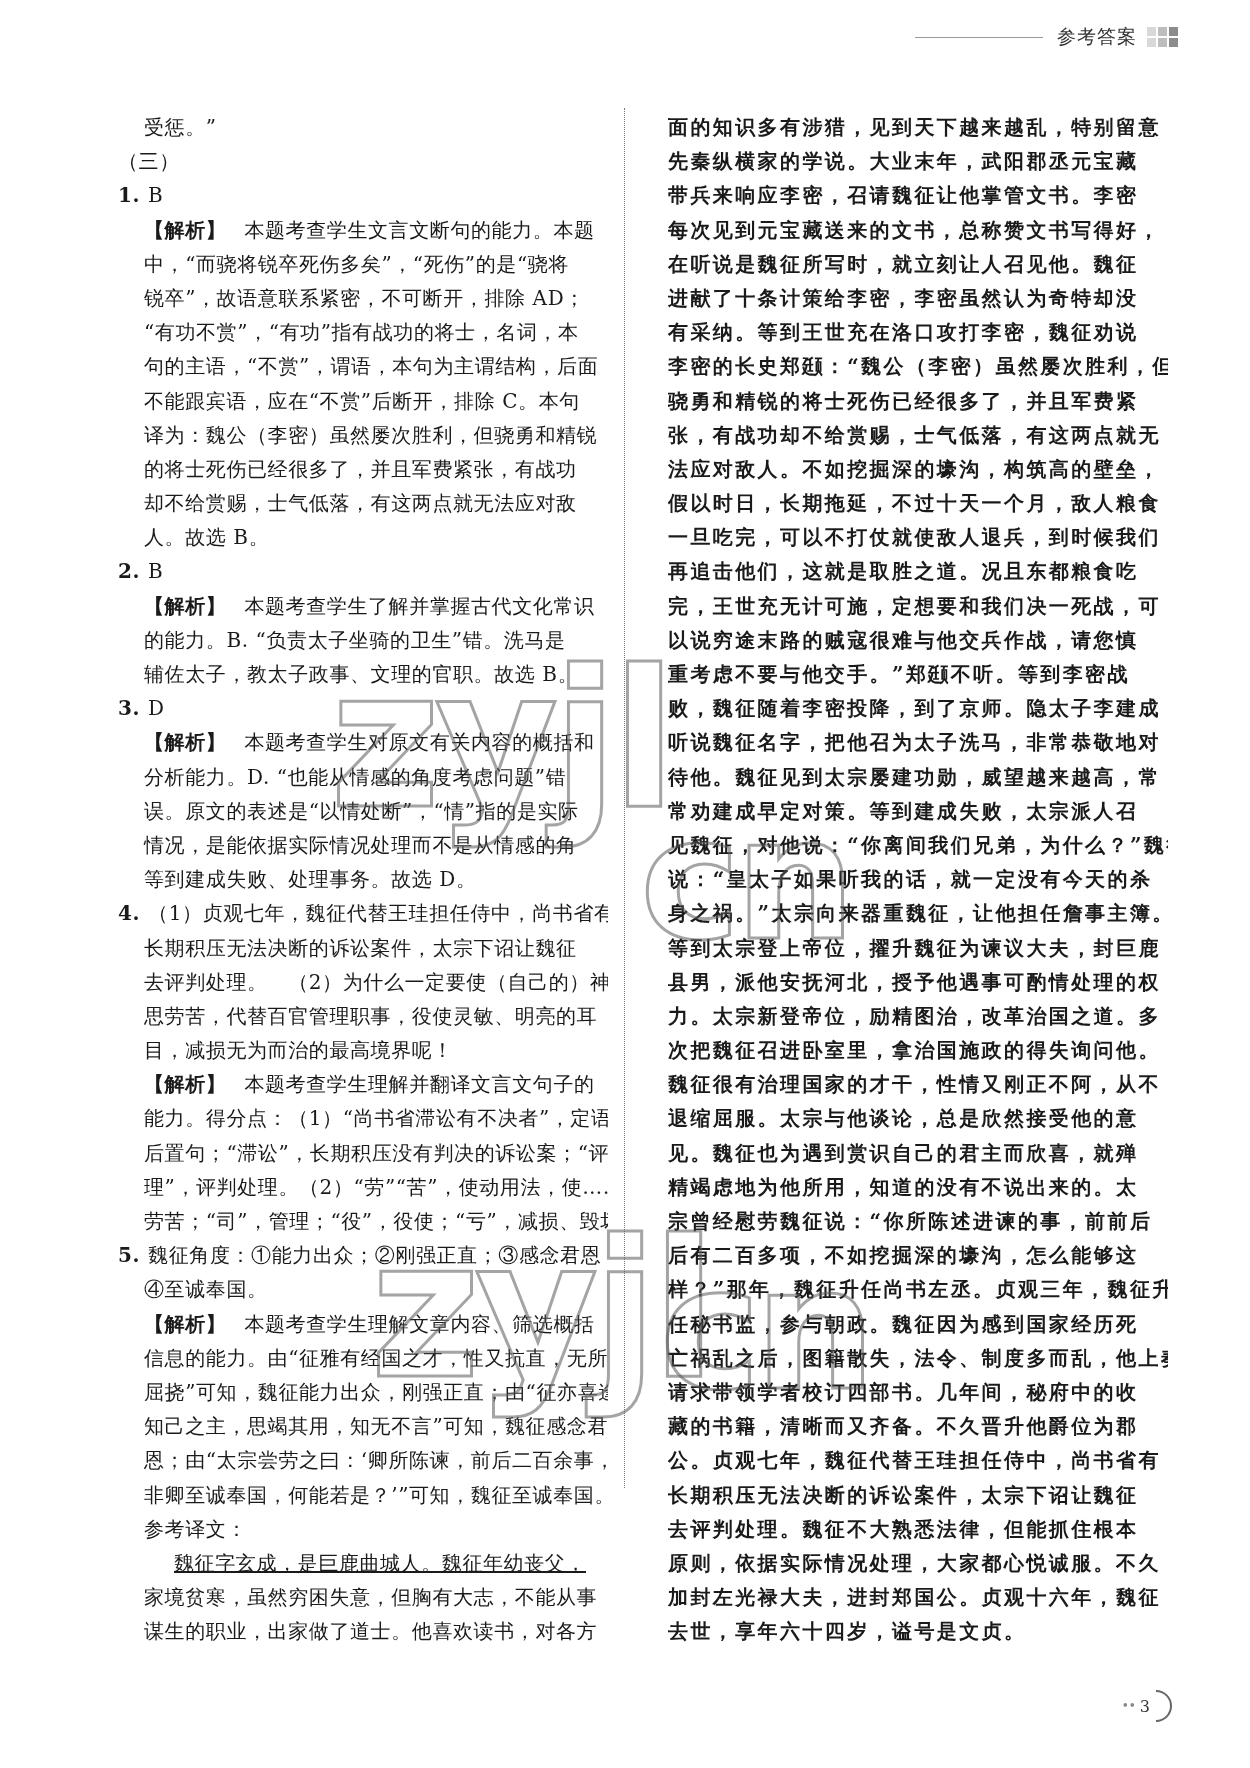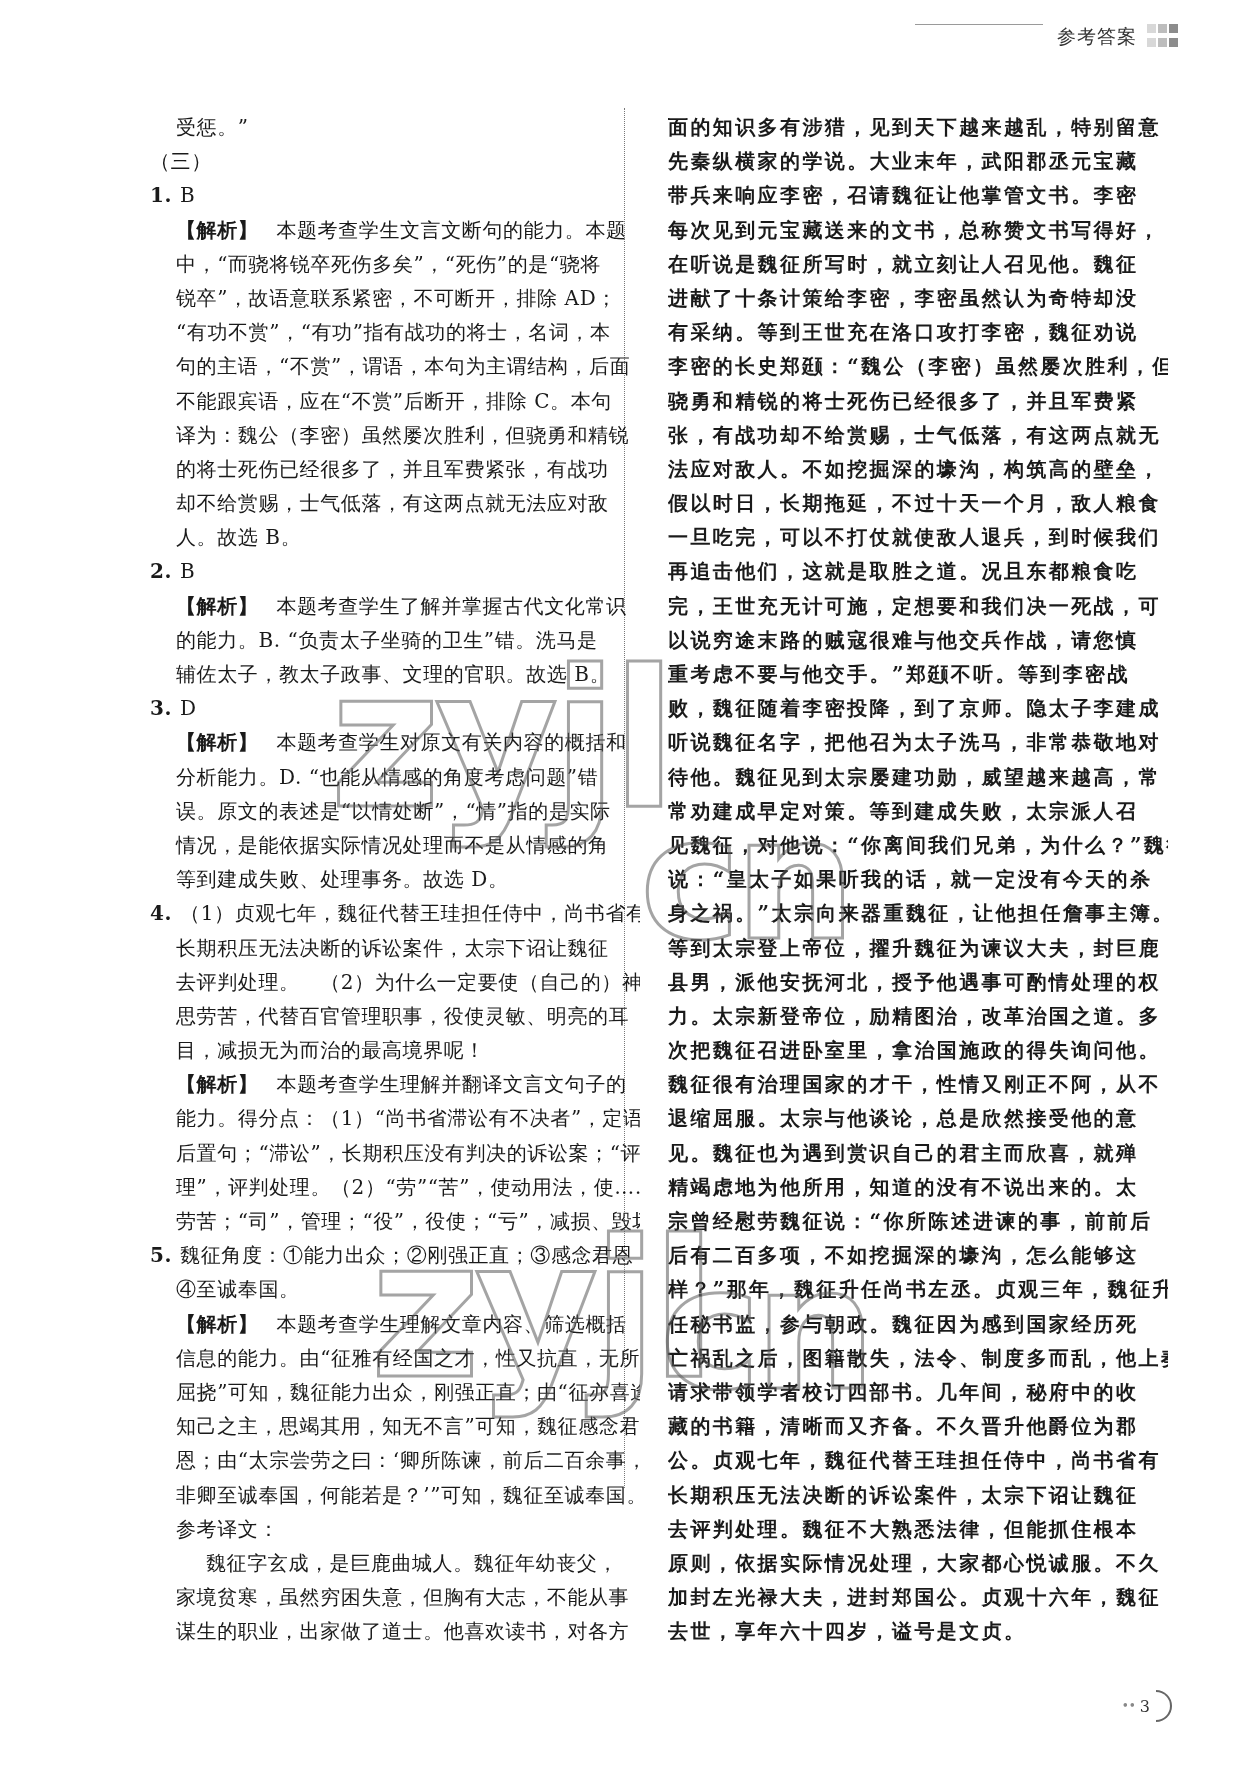--- a/index.html
+++ b/index.html
@@ -6,40 +6,40 @@
   body {
     width: 1250px; height: 1768px;
     background: #ffffff;
     position: relative;
     overflow: hidden;
     font-family: "DejaVu Serif", "Liberation Serif", serif;
     color: #1a1a1a;
   }
   .header {
     position: absolute; top: 24px; right: 72px;
-    display: flex; gap: 10px;
+    display: flex; align-items: center; gap: 10px;
   }
   .header-rule { width: 128px; height: 1px; background: #9a9a9a; margin-right: 4px; }
   .header-title { font-family: "DejaVu Sans", sans-serif; font-size: 19px; color: #333; letter-spacing: 1px; }
   .header-squares { display: grid; grid-template-columns: repeat(3, 9px); grid-gap: 2px; }
   .sq { width: 9px; height: 9px; }
   .col-divider {
     position: absolute; left: 624px; top: 108px; height: 1380px;
     border-left: 1px dotted #777;
   }
   .column {
     position: absolute; top: 110px;
     font-size: 20px; line-height: 34.2px;
     letter-spacing: 0.6px;
   }
-  .col-left  { left: 118px; width: 490px; margin-left: 32px; }
+  .col-left  { left: 118px; width: 490px; }
   .col-right { left: 668px; width: 500px; letter-spacing: 2.4px; font-family: "DejaVu Serif", serif; font-weight: bold; }
   .line { white-space: nowrap; overflow: hidden; height: 34.2px; }
   .indent1 { padding-left: 26px; }
-  .indent2 { padding-left: 56px; }
+  .indent2 { padding-left: 56px; text-decoration: underline; }
   .bold { font-weight: normal; font-family: "DejaVu Sans", sans-serif; }
   .jx { font-family: "DejaVu Sans", sans-serif; font-weight: bold; margin-right: 18px; text-align: right; }
   .num { font-weight: bold; font-family: "DejaVu Serif", serif; margin-right: 8px; }
   .page-num {
     position: absolute; right: 78px; bottom: 46px;
     display: flex; align-items: center; gap: 4px;
     font-size: 16px; color: #333;
   }
   .pn-dots { font-size: 12px; color: #888; }
   .pn-arc {

